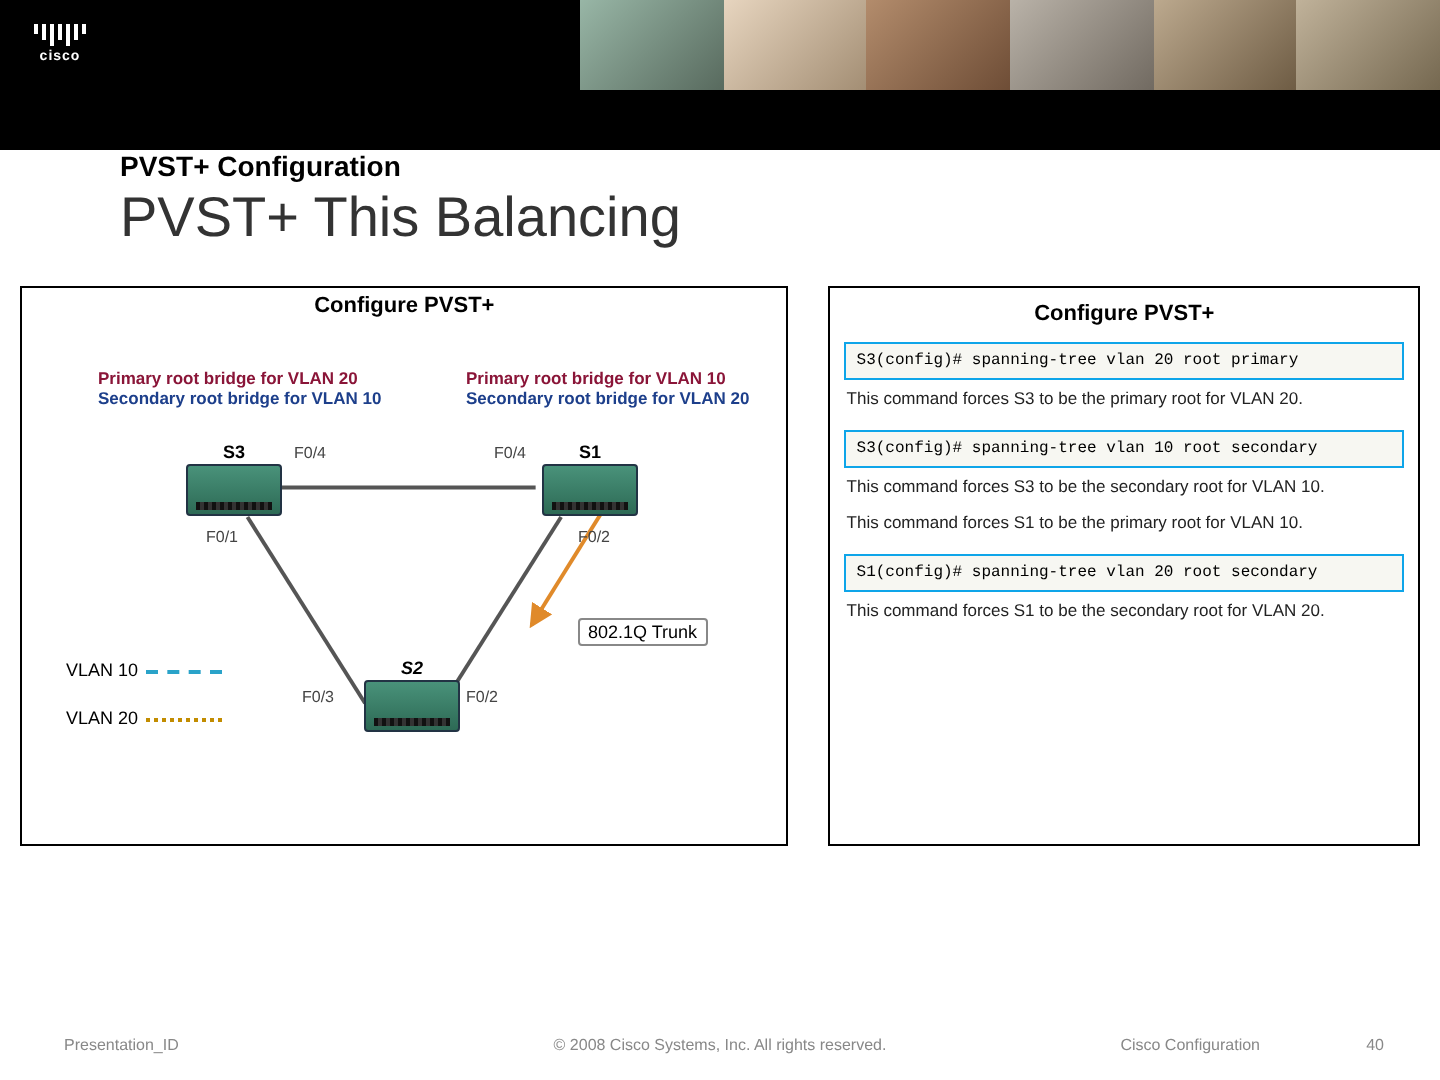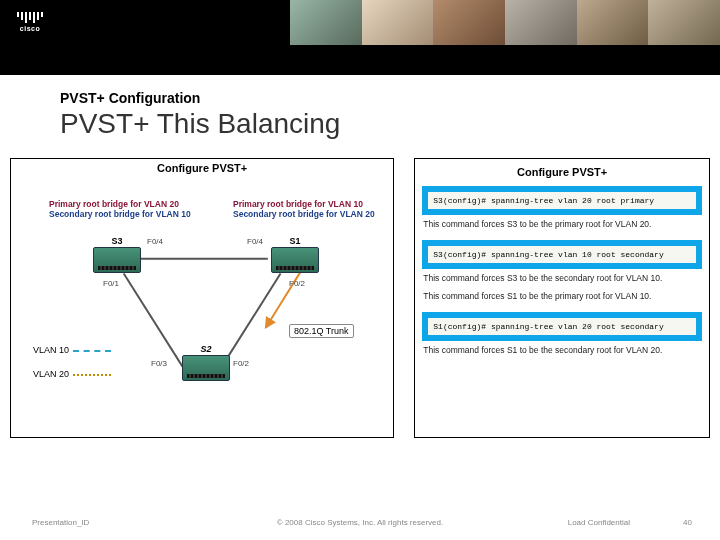--- a/index.html
+++ b/index.html
@@ -15,21 +15,21 @@
   .header-imgbar div { flex: 1; }
   .img1 { background: linear-gradient(135deg,#98b6a6,#586a5e); }
   .img2 { background: linear-gradient(135deg,#e7d5bf,#a38e74); }
   .img3 { background: linear-gradient(135deg,#b38c6c,#6e4d36); }
   .img4 { background: linear-gradient(135deg,#b9b2a8,#716a61); }
   .img5 { background: linear-gradient(135deg,#bca98e,#6e5c44); }
   .img6 { background: linear-gradient(135deg,#c0b29a,#756850); }
   .black-band { width: 720px; height: 30px; background: #000; }
 
   
-  .titles { padding: 15px 0 0 60px; }
+  .titles { padding: 0 0 0 60px; }
   .subtitle { font-size: 14px; font-weight: bold; color: #000; }
   .title { font-size: 28px; color: #333; margin-top: 2px; }
 
   
   .content { display: flex; gap: 15px; margin: 18px 10px 0 10px; }
   .panel { border: 1px solid #000; background: #fff; }
   .panel-l { width: 390px; height: 280px; position: relative; }
   .panel-r { width: 300px; height: 280px; margin-left: 5px; position: relative; padding: 4px; }
   .panel-title { font-size: 11px; font-weight: bold; text-align: center; padding: 3px 0; }
 
@@ -44,21 +44,21 @@
   .port { position: absolute; font-size: 8px; color: #444; }
   .vlan-key { position: absolute; font-size: 9px; }
   .vlan-line { display: inline-block; width: 38px; height: 0; vertical-align: middle; margin-left: 4px; }
   .vlan10 { border-top: 2px dashed #2aa3c9; }
   .vlan20 { border-top: 2px dotted #c28c00; }
   .trunk-label { position: absolute; font-size: 9px; background: #fff; border: 1px solid #888; padding: 1px 4px; border-radius: 2px; }
 
   svg.wires { position: absolute; inset: 0; width: 100%; height: 100%; pointer-events: none; }
 
   
-  .cmd-box { border: 6px solid #0ea5e9; background: #f7f7f2; font-family: "Courier New", monospace; font-size: 8px; padding: 4px 5px; margin: 5px 3px 2px 3px; white-space: nowrap; overflow: hidden; }
+  .cmd-box { border: 1px solid #0ea5e9; background: #f7f7f2; font-family: "Courier New", monospace; font-size: 8px; padding: 4px 5px; margin: 5px 3px 2px 3px; white-space: nowrap; overflow: hidden; }
   .cmd-desc { font-size: 8.5px; padding: 2px 4px 6px 4px; color: #222; }
 
   
   .footer { position: absolute; bottom: 6px; left: 0; right: 0; height: 16px; font-size: 8px; color: #888; }
   .footer .l { position: absolute; left: 32px; }
   .footer .c { position: absolute; left: 50%; transform: translateX(-50%); }
   .footer .r1 { position: absolute; right: 90px; }
   .footer .r2 { position: absolute; right: 28px; }
 </style>
 </head>
@@ -162,15 +162,15 @@
 
     <div class="cmd-box">S1(config)# spanning-tree vlan 20 root secondary</div>
     <div class="cmd-desc">This command forces S1 to be the secondary root for VLAN 20.</div>
   </div>
 
 </div>
 
 <div class="footer">
   <span class="l">Presentation_ID</span>
   <span class="c">© 2008 Cisco Systems, Inc. All rights reserved.</span>
-  <span class="r1">Load Confidential</span>
+  <span class="r1">Cisco Configuration</span>
   <span class="r2">40</span>
 </div>
 
 </body></html>

